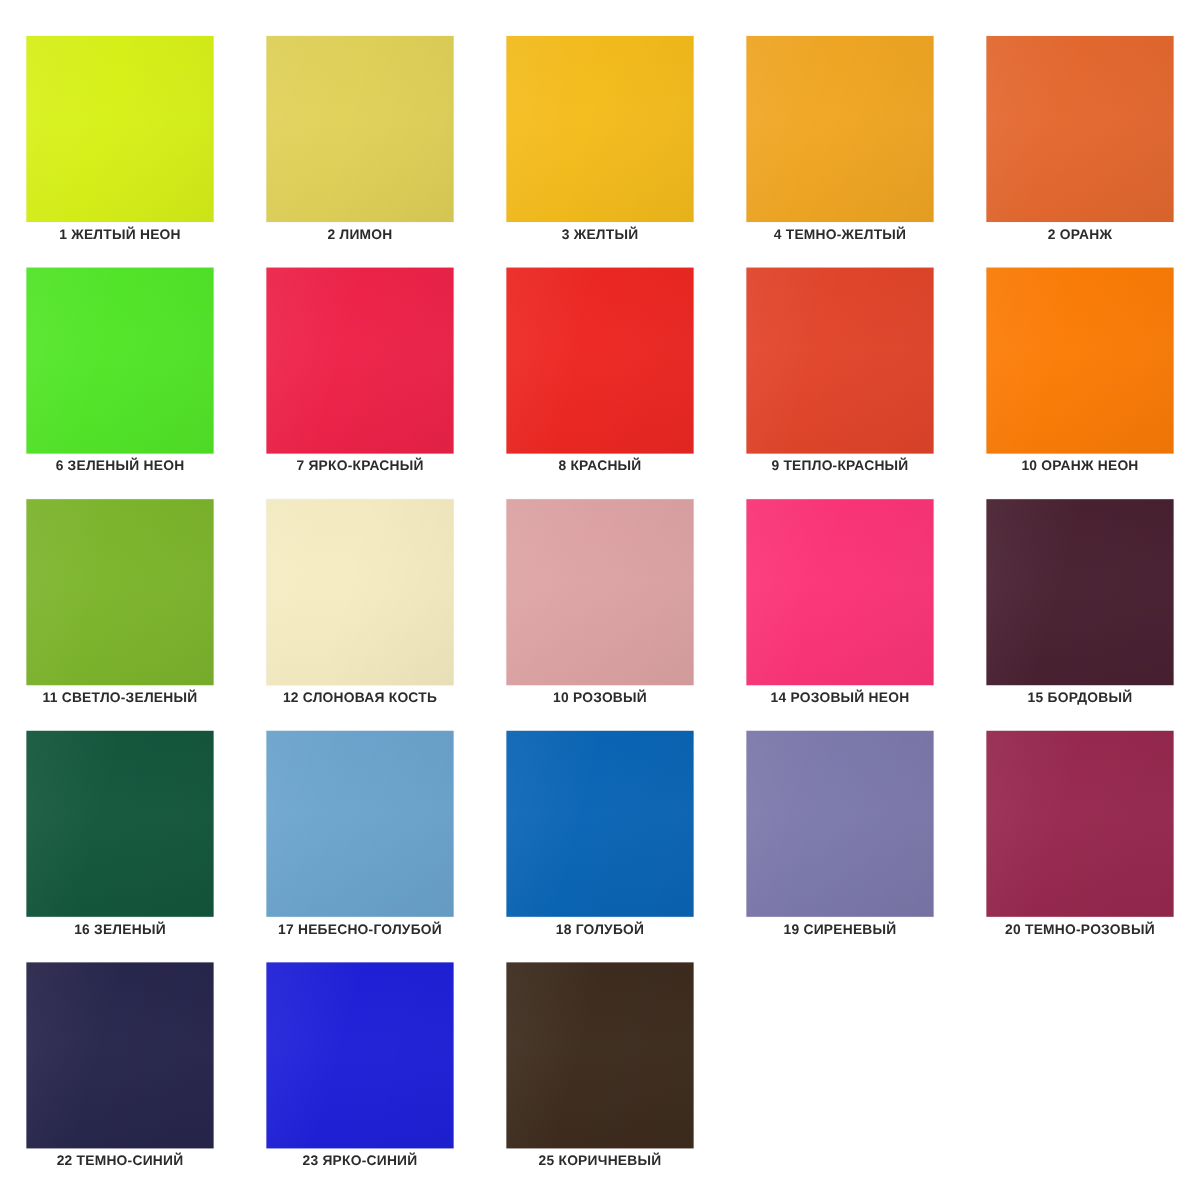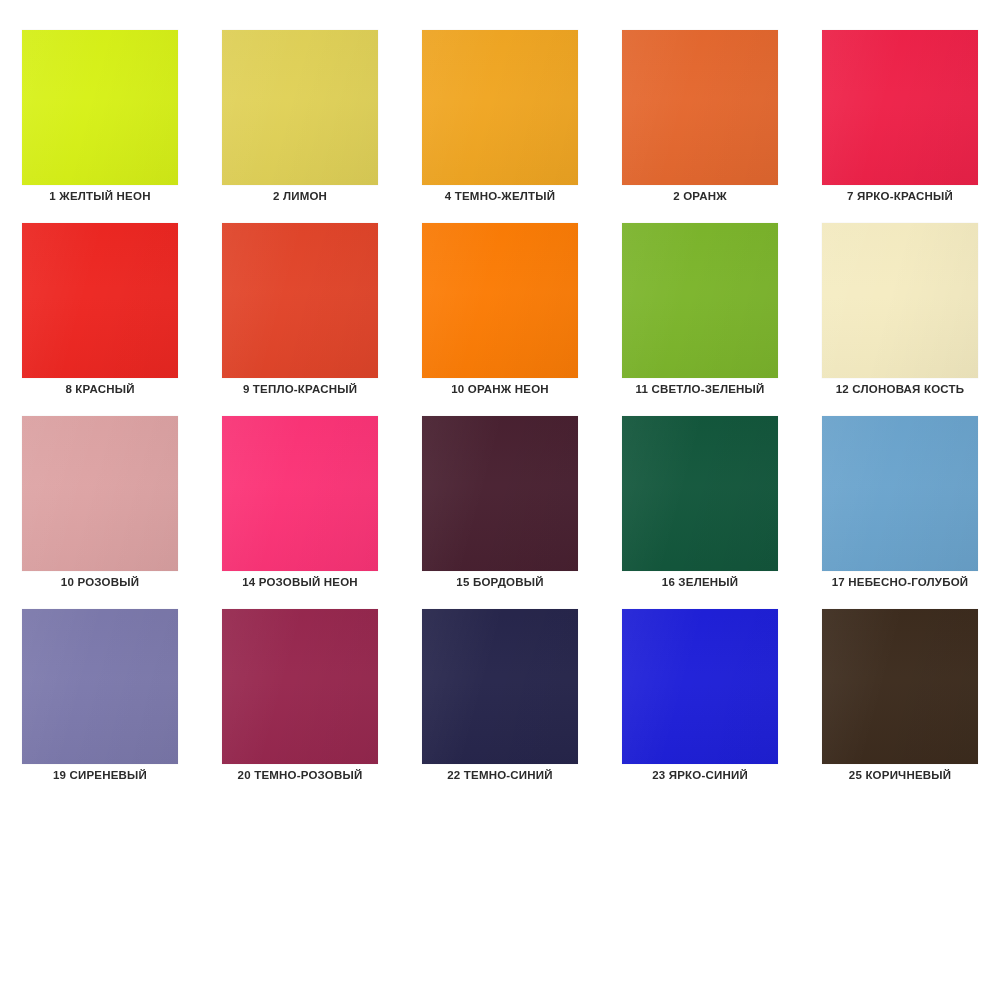--- a/index.html
+++ b/index.html
@@ -73,26 +73,34 @@
   <div class="grid" id="swatch-grid">
       <div class="cell">
         <div class="swatch" style="background: rgb(215, 241, 24);"></div>
         <div class="caption">1   ЖЕЛТЫЙ НЕОН</div>
       </div>
       <div class="cell">
         <div class="swatch" style="background: rgb(224, 209, 88);"></div>
         <div class="caption">2  ЛИМОН</div>
       </div>
       <div class="cell">
+        <div class="swatch" style="background: rgb(244, 188, 28);"></div>
+        <div class="caption">3  ЖЕЛТЫЙ</div>
+      </div>
+      <div class="cell">
         <div class="swatch" style="background: rgb(240, 166, 35);"></div>
         <div class="caption">4  ТЕМНО-ЖЕЛТЫЙ</div>
       </div>
       <div class="cell">
         <div class="swatch" style="background: rgb(228, 104, 47);"></div>
         <div class="caption">2  ОРАНЖ</div>
+      </div>
+      <div class="cell">
+        <div class="swatch" style="background: rgb(82, 230, 40);"></div>
+        <div class="caption">6  ЗЕЛЕНЫЙ  НЕОН</div>
       </div>
       <div class="cell">
         <div class="swatch" style="background: rgb(238, 34, 73);"></div>
         <div class="caption">7  ЯРКО-КРАСНЫЙ</div>
       </div>
       <div class="cell">
         <div class="swatch" style="background: rgb(237, 39, 34);"></div>
         <div class="caption">8  КРАСНЫЙ</div>
       </div>
       <div class="cell">
@@ -125,20 +133,24 @@
       </div>
       <div class="cell">
         <div class="swatch" style="background: rgb(19, 87, 60);"></div>
         <div class="caption">16   ЗЕЛЕНЫЙ</div>
       </div>
       <div class="cell">
         <div class="swatch" style="background: rgb(107, 164, 205);"></div>
         <div class="caption">17   НЕБЕСНО-ГОЛУБОЙ</div>
       </div>
       <div class="cell">
+        <div class="swatch" style="background: rgb(10, 101, 181);"></div>
+        <div class="caption">18   ГОЛУБОЙ</div>
+      </div>
+      <div class="cell">
         <div class="swatch" style="background: rgb(124, 121, 172);"></div>
         <div class="caption">19   СИРЕНЕВЫЙ</div>
       </div>
       <div class="cell">
         <div class="swatch" style="background: rgb(151, 40, 79);"></div>
         <div class="caption">20   ТЕМНО-РОЗОВЫЙ</div>
       </div>
       <div class="cell">
         <div class="swatch" style="background: rgb(39, 38, 76);"></div>
         <div class="caption">22   ТЕМНО-СИНИЙ</div>

